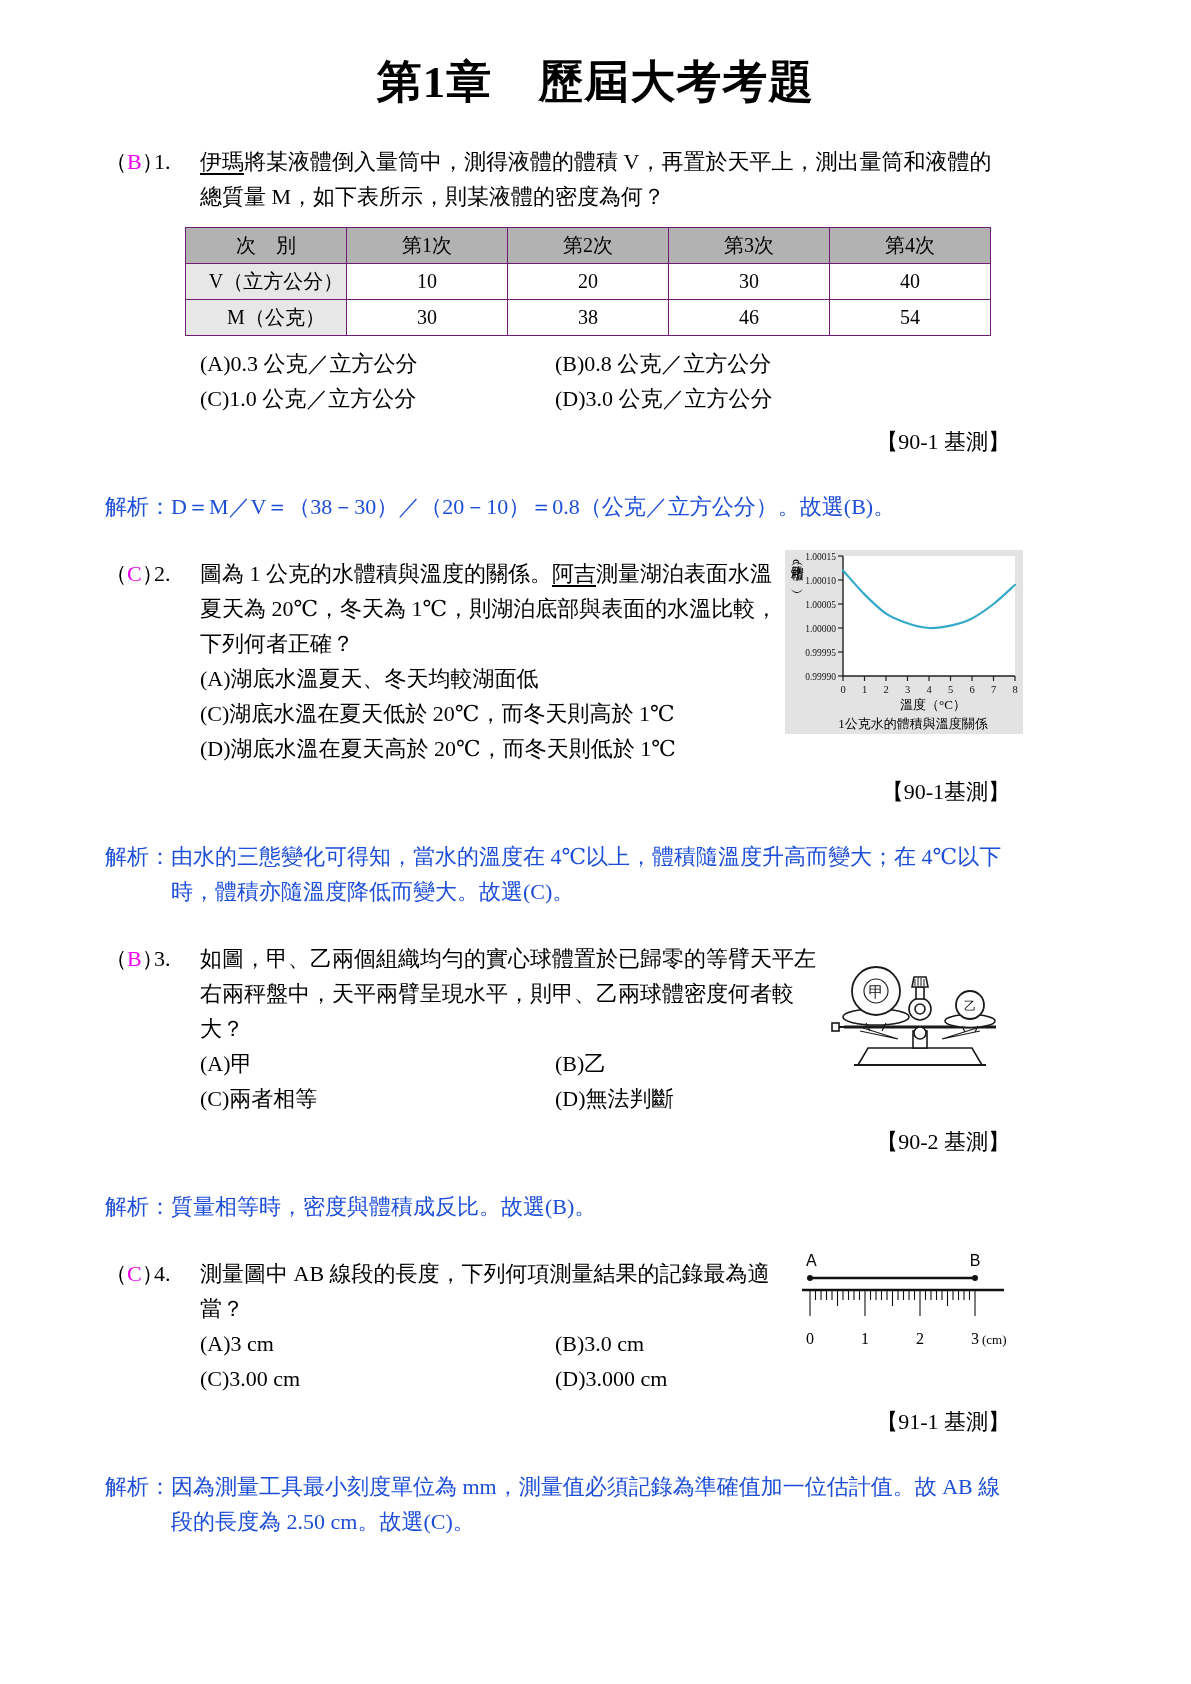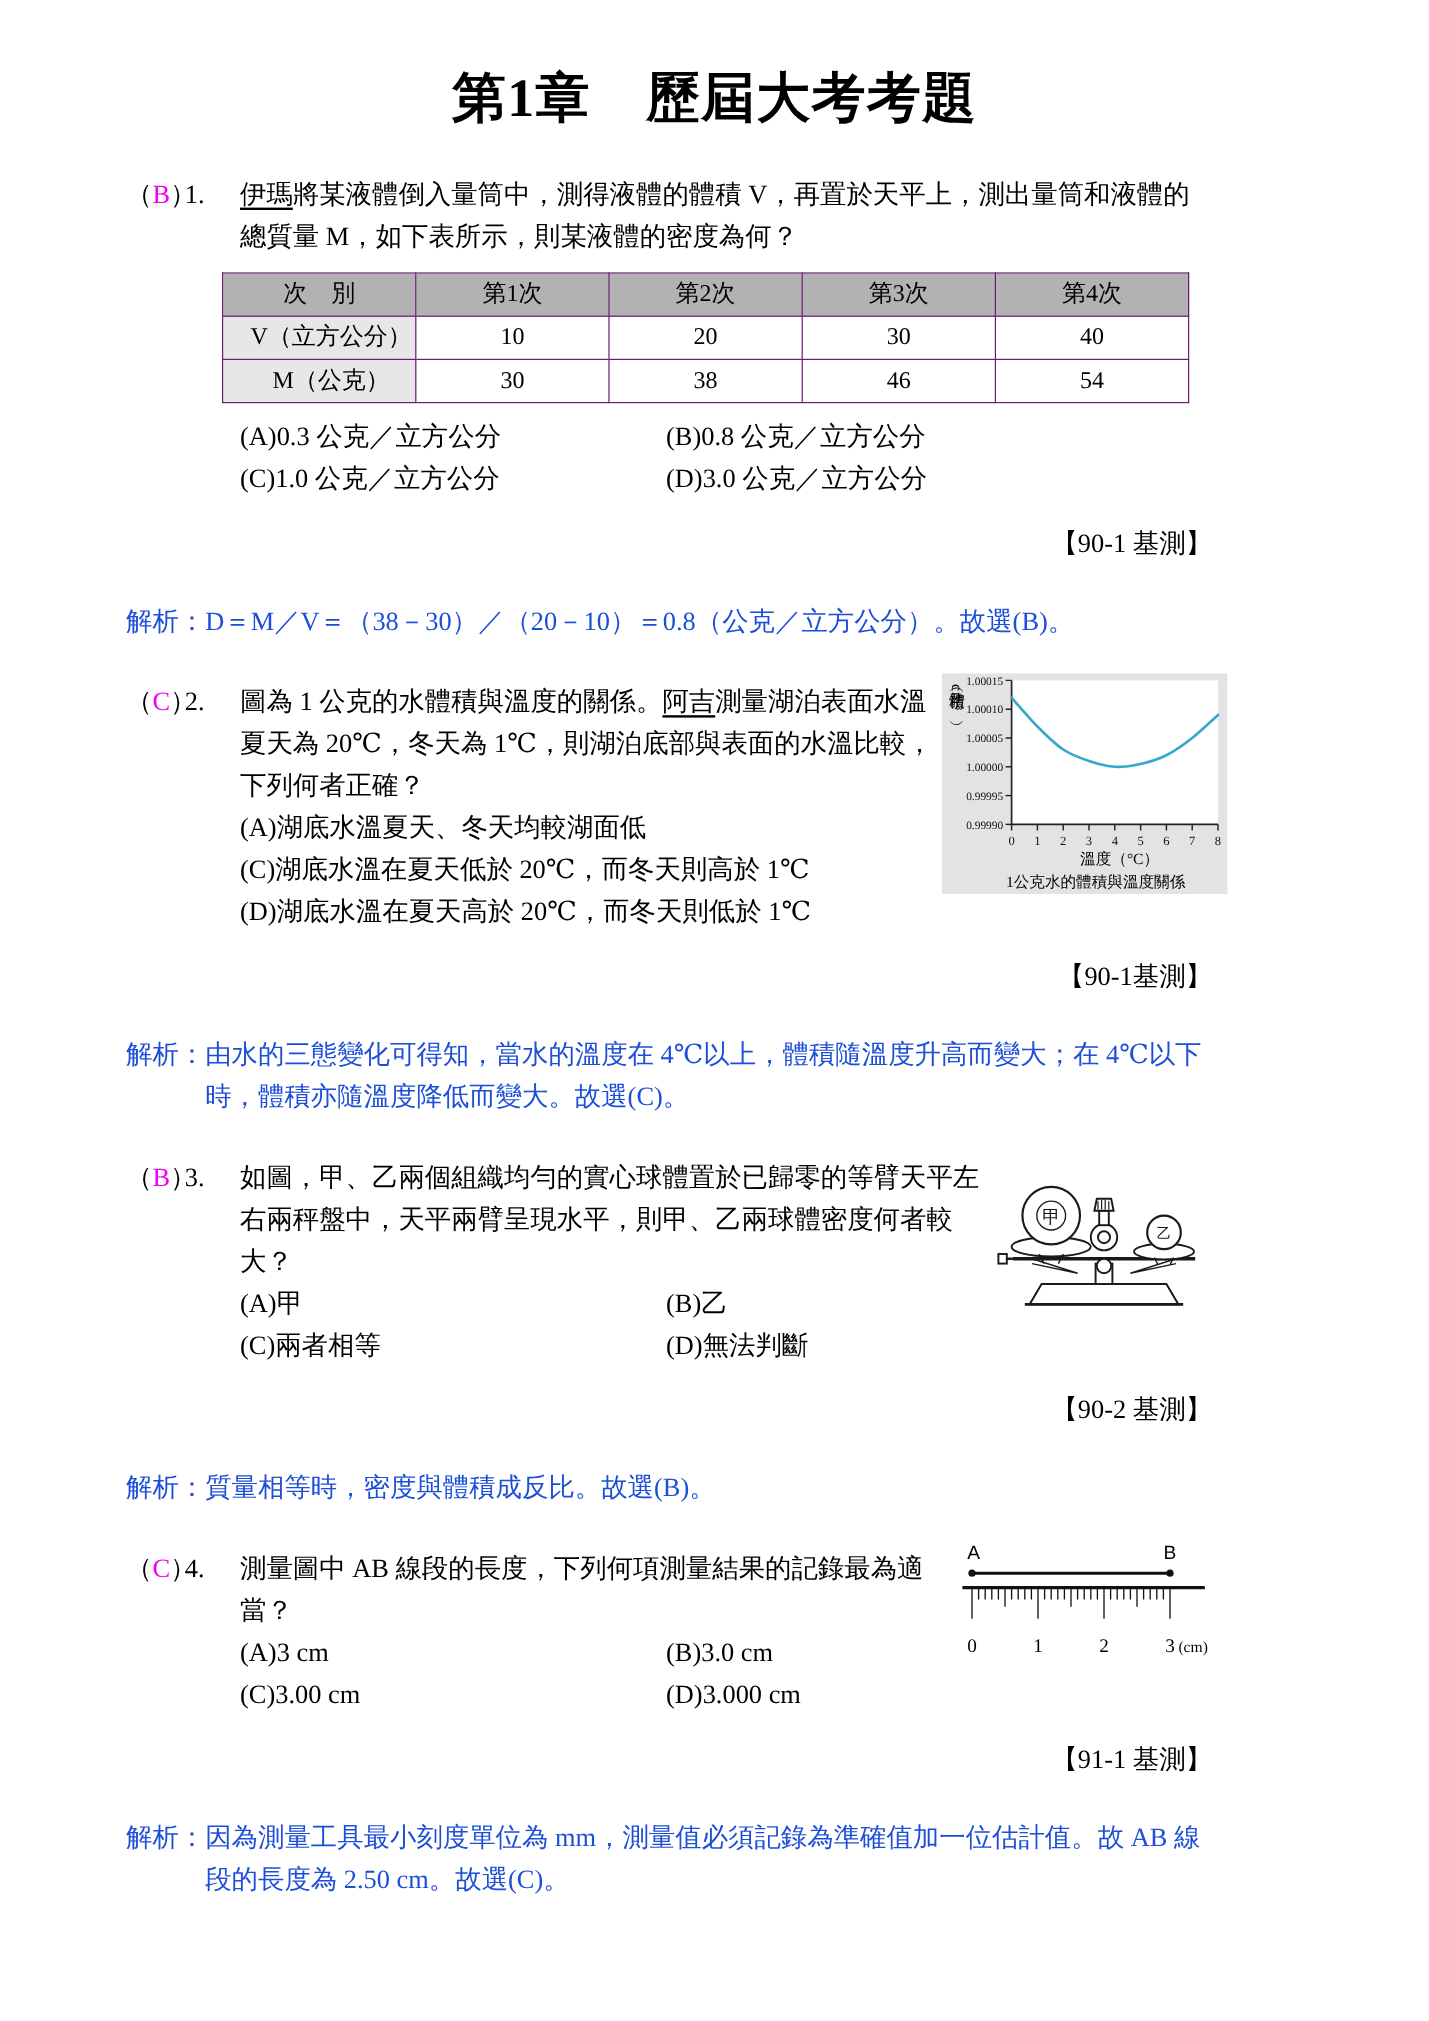--- a/index.html
+++ b/index.html
@@ -16,21 +16,21 @@
   .qbody { flex:1; min-width:0; }
   .ul { text-decoration:underline; text-underline-offset:4px; }
 
   table.dtable { border-collapse:collapse; margin:13px 0 10px -15px; table-layout:fixed; width:806px; }
   table.dtable td { border:1px solid #701a75; text-align:center; font-size:20px; height:29px; padding:0 2px; }
   table.dtable .hrow td { background:#b2b2b2; }
   table.dtable td.rowlab { background:#e7e7e7; text-align:center; padding-left:22px; width:185px; }
 
   .options.grid2 { display:grid; grid-template-columns:355px 1fr; }
   .options.stack > div { display:block; }
-  .tag { text-align:right; margin-top:19px; }
+  .tag { text-align:right; margin-top:8px; }
 
   .analysis { display:flex; color:#1d4ed8; margin:30px 0 30px 0; }
   .alabel { flex:none; }
   .atext { flex:1; }
 
   .cols { display:flex; align-items:flex-start; }
   .q2left { width:585px; flex:none; }
   .q3left, .q4left { flex:1; min-width:0; }
 
   .chartbox { position:relative; width:238px; margin-left:auto; margin-top:-6px; }

